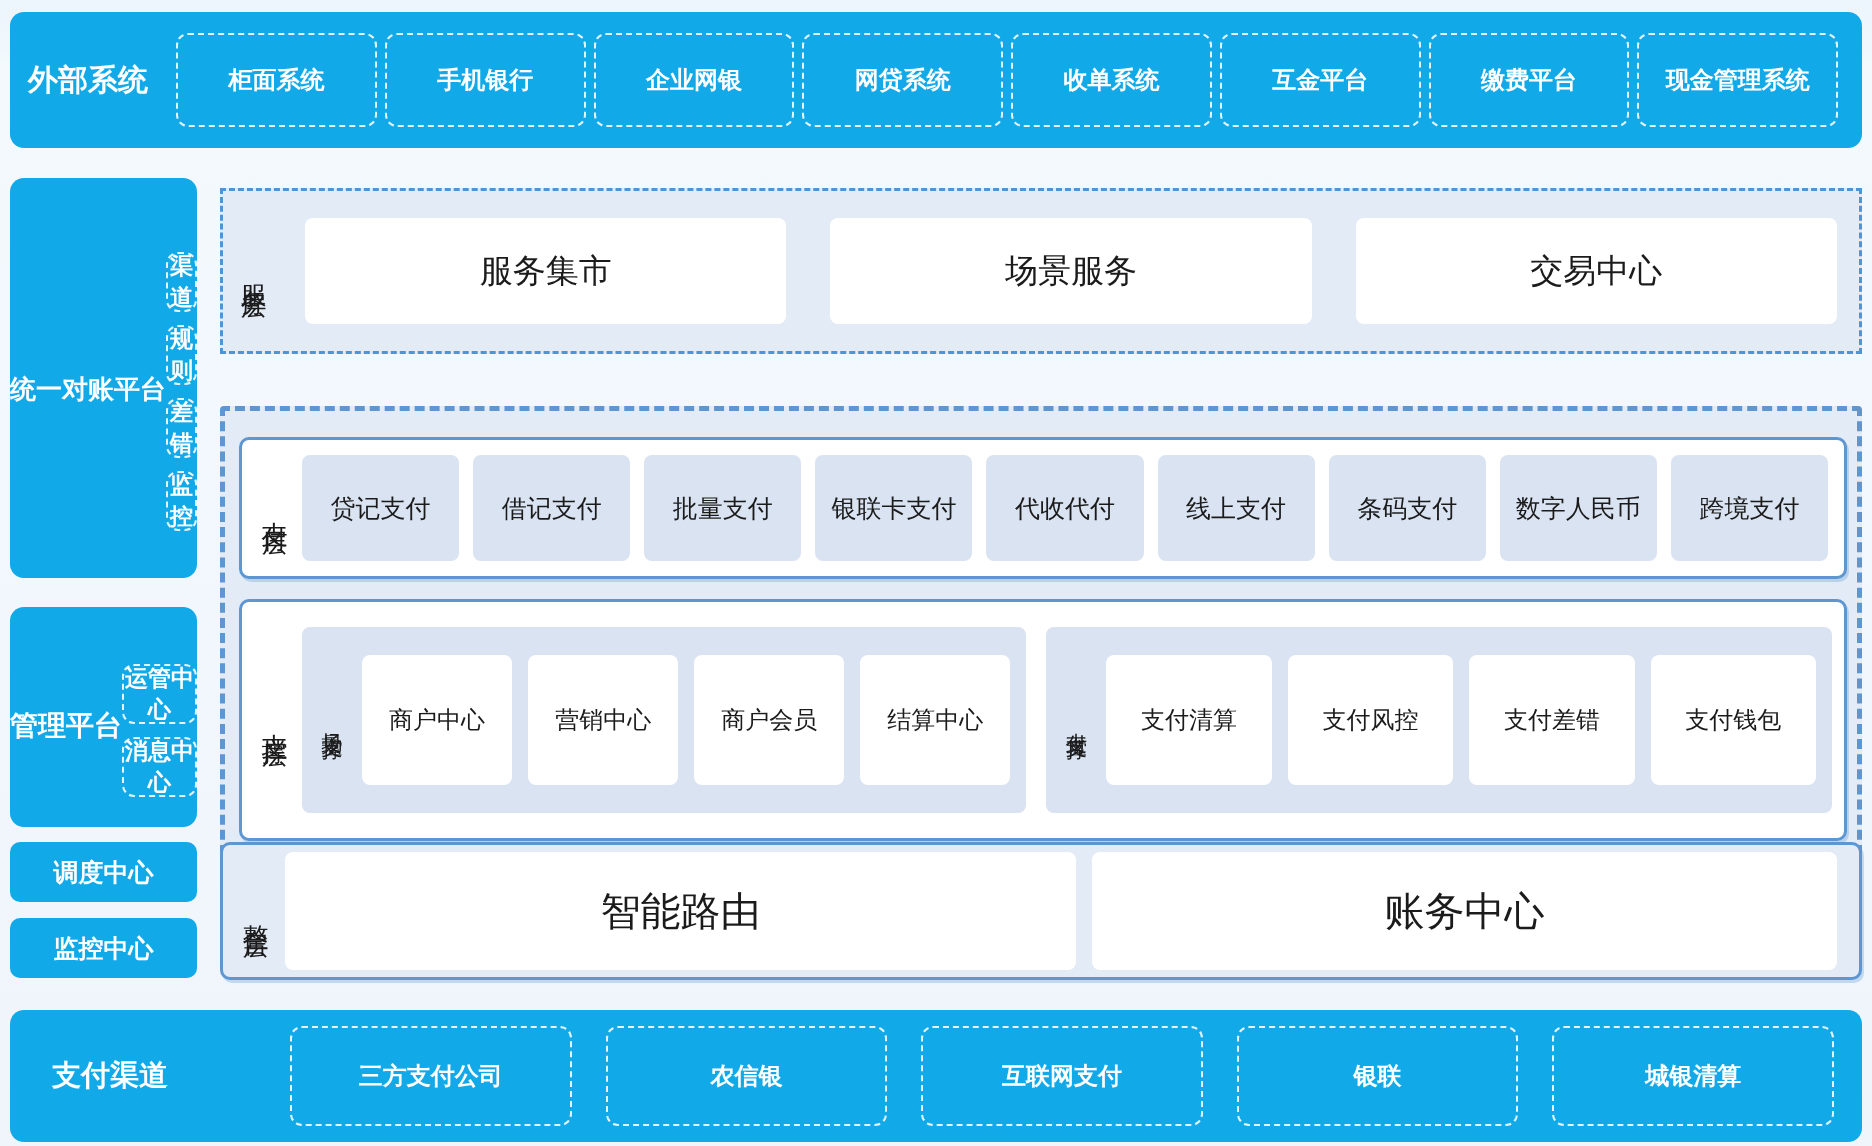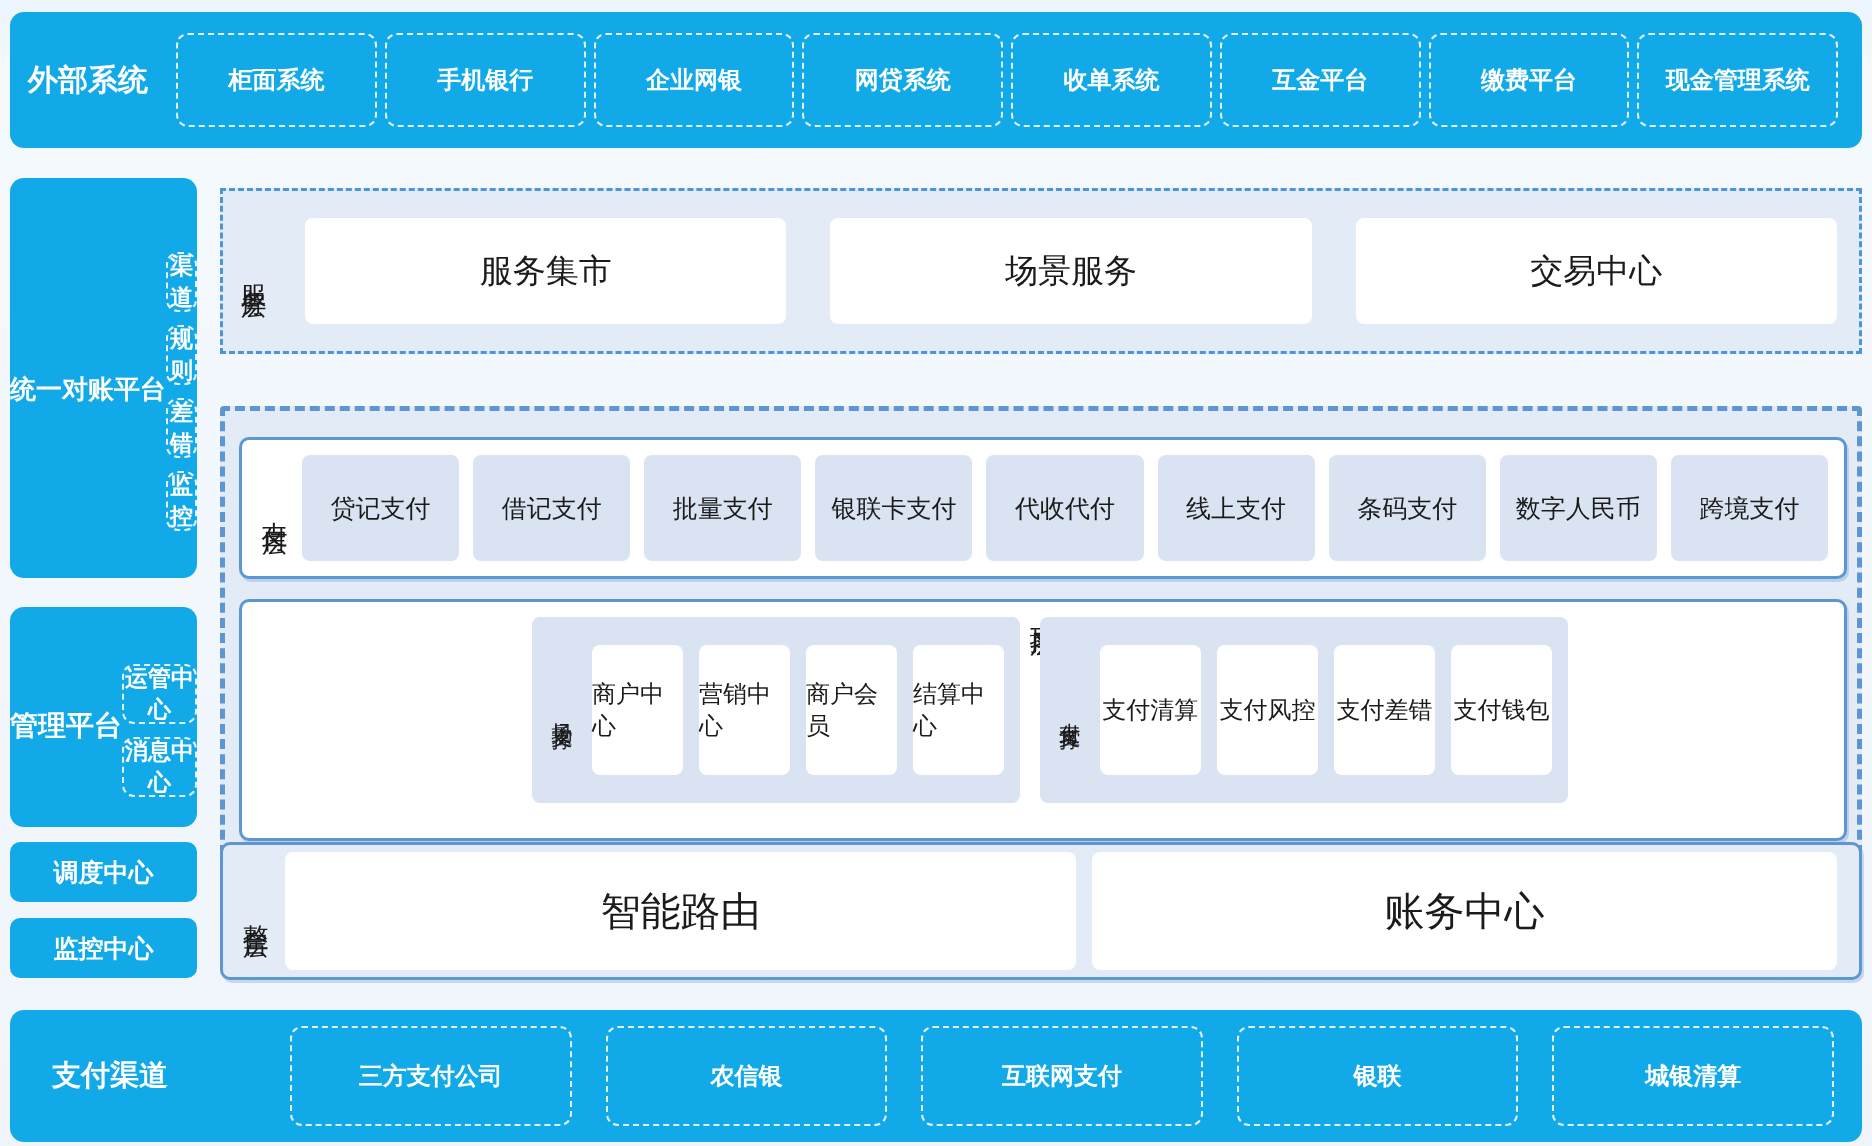--- a/index.html
+++ b/index.html
@@ -54,21 +54,21 @@
 
   .dashed-block{position:absolute;left:220px;top:376px;width:1642px;height:449px;box-sizing:border-box;
                 background:var(--panel,#e3ebf6);border:5px dashed var(--bsolid,#5a95d5);border-radius:4px;
                 padding:26px 10px 0 14px;margin-top:30px;}
   .solid-box{box-sizing:border-box;background:#fff;border:3px solid var(--bsolid,#5e96d2);
              border-radius:10px;display:flex;align-items:center;
              box-shadow:2px 3px 0 rgba(94,150,210,.30);}
   .payment-box{height:142px;padding:0 16px 0 20px;margin-bottom:20px;}
   .pay-items{flex:1;display:flex;gap:14px;margin-left:14px;}
   .pay-item{flex:1;height:106px;font-size:25px;}
-  .support-box{height:242px;padding:0 20px 0 20px;flex-direction:column;}
+  .support-box{height:242px;padding:0 12px 0 20px;}
   .groups{flex:1;display:flex;gap:20px;margin-left:14px;}
   .group{background:var(--item,#d9e3f1);border-radius:8px;height:186px;display:flex;
          align-items:center;padding:0 16px;gap:16px;box-sizing:border-box;}
   .group .gvlabel{writing-mode:vertical-rl;text-orientation:upright;font-size:21px;
                   letter-spacing:2px;color:var(--text,#1b1b1b);}
   .group-1{flex:735;}
   .group-2{flex:800;}
   .group-item{flex:1;height:130px;font-size:24px;}
 
   .integration-layer{position:absolute;left:220px;top:842px;width:1642px;height:138px;box-sizing:border-box;

